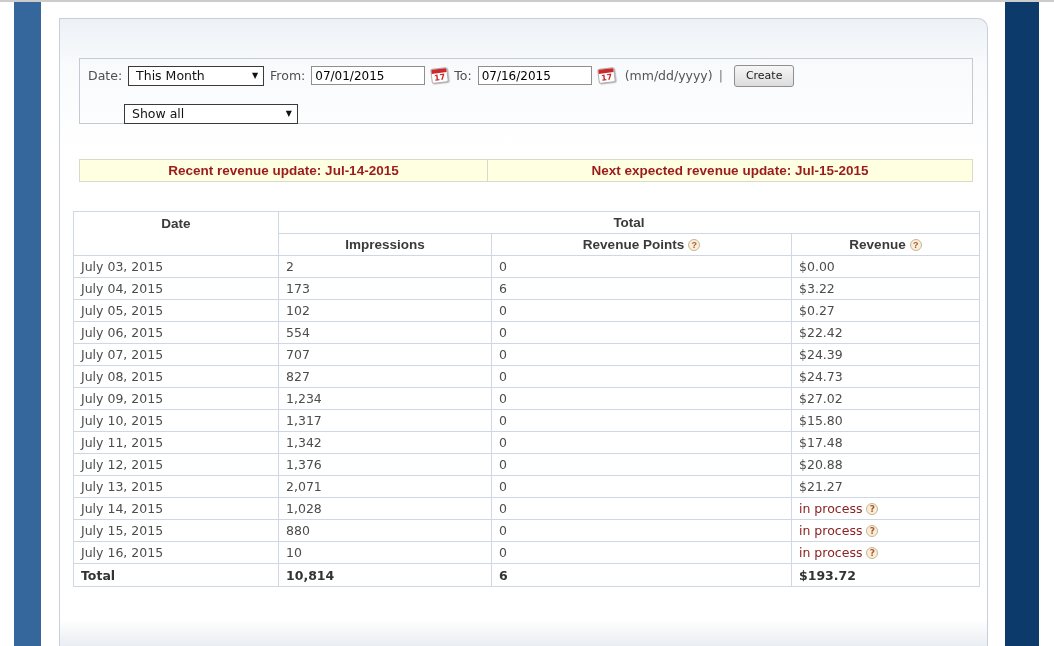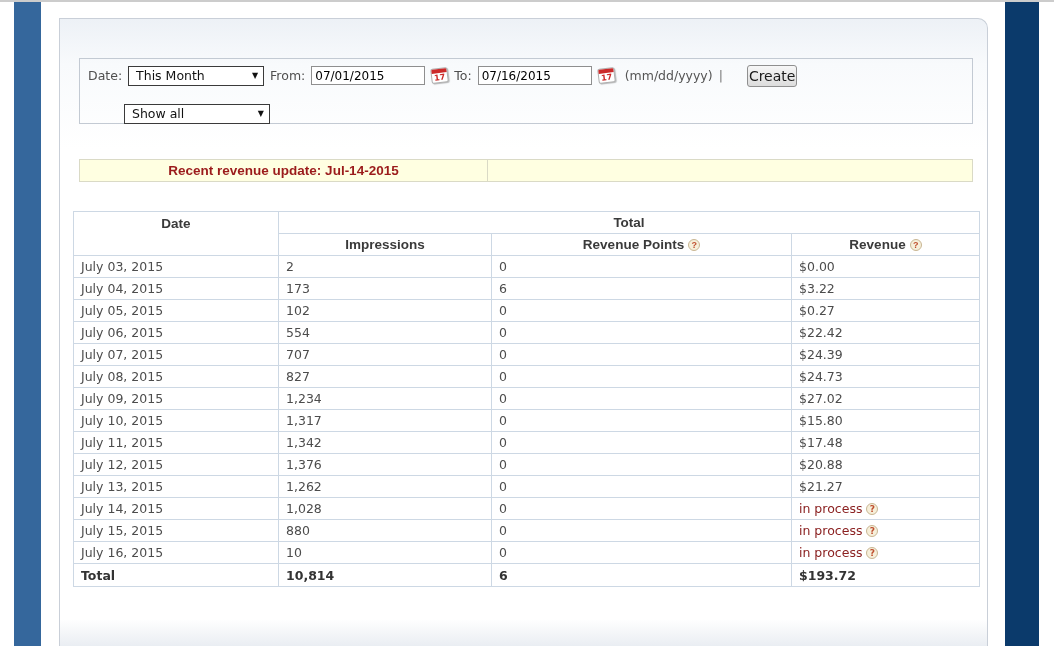--- a/index.html
+++ b/index.html
@@ -37,40 +37,40 @@
   }
   .filter-row2 { position:absolute; left:44px; top:44px; height:21px; display:flex; align-items:center; }
   .flabel { font-size:12.5px; color:#4f4f4f; }
   .fakeselect {
     display:inline-flex; justify-content:space-between; align-items:center;
     background:#fff; border:1px solid #3a3a3a; height:20px; padding:0 5px 0 7px;
     font-size:12.5px; color:#111; cursor:pointer;
   }
   .fakeselect .arrow { font-size:8px; color:#111; margin-left:8px; }
   .sel-month { width:136px; }
-  .sel-show  { width:146px;gap:28px; }
+  .sel-show  { width:174px;gap:28px; }
   .date-input {
     width:114px; height:19px; border:1px solid #8f8f8f; background:#fff;
     font-family:"DejaVu Sans", sans-serif; font-size:12px; color:#000; padding:0 3px;
   }
   .cal {
     position:relative; width:17px; height:15px; background:#fff;
     border:1px solid #b0b0b0; border-radius:2px; transform:rotate(-7deg);
     box-shadow:1px 1px 1px rgba(0,0,0,.25); cursor:pointer; flex:0 0 auto;
   }
   .cal::before { content:""; position:absolute; left:0; right:0; top:0; height:4px; background:#cc2a2a; border-radius:1px 1px 0 0; }
   .cal .day {
     position:absolute; left:0; right:0; top:4px; text-align:center;
     font-size:8px; line-height:10px; font-weight:bold; color:#cc2a2a;
   }
   .hint { font-size:12.5px; color:#555; margin-left:4px; }
   .pipe { font-size:12.5px; color:#777; }
   .create-btn {
-    margin-left:18px; height:22px; padding:0 1px; font-family:"DejaVu Sans", sans-serif;
-    font-size:14px; color:#1a1a1a; background:linear-gradient(180deg,#f7f7f7,#dcdcdc);
+    margin-left:5px; height:22px; padding:0 11px; font-family:"DejaVu Sans", sans-serif;
+    font-size:11px; color:#1a1a1a; background:linear-gradient(180deg,#f7f7f7,#dcdcdc);
     border:1px solid #8f8f8f; border-radius:3px; cursor:pointer;
   }
 
   
   .banner {
     position:absolute; left:19px; top:140px; width:894px; height:23px;
     background:#ffffe1; border:1px solid #dadac6; display:flex;
   }
   .banner .cell {
     display:flex; align-items:center; justify-content:center;
@@ -139,20 +139,21 @@
       <div class="filter-row2">
         <span class="fakeselect sel-show">
           <span>Show all</span>
           <span class="arrow">▼</span>
         </span>
       </div>
     </div>
 
     <div class="banner">
       <div class="cell left">Recent revenue update: Jul-14-2015</div>
+      <div class="cell right">Next expected revenue update: Jul-15-2015</div>
     </div>
 
     <table class="summary-table">
       <colgroup>
         <col style="width:205px">
           <col style="width:213px">
           <col style="width:300px">
           <col style="width:188px">
       </colgroup>
       <thead>
@@ -222,21 +223,21 @@
             <td>$17.48</td>
           </tr>
           <tr>
             <td>July 12, 2015</td>
             <td>1,376</td>
             <td>0</td>
             <td>$20.88</td>
           </tr>
           <tr>
             <td>July 13, 2015</td>
-            <td>1,262</td>
+            <td>2,071</td>
             <td>0</td>
             <td>$21.27</td>
           </tr>
           <tr>
             <td>July 14, 2015</td>
             <td>1,028</td>
             <td>0</td>
             <td class="pending"><span>in process</span><span class="help">?</span></td>
           </tr>
           <tr>

